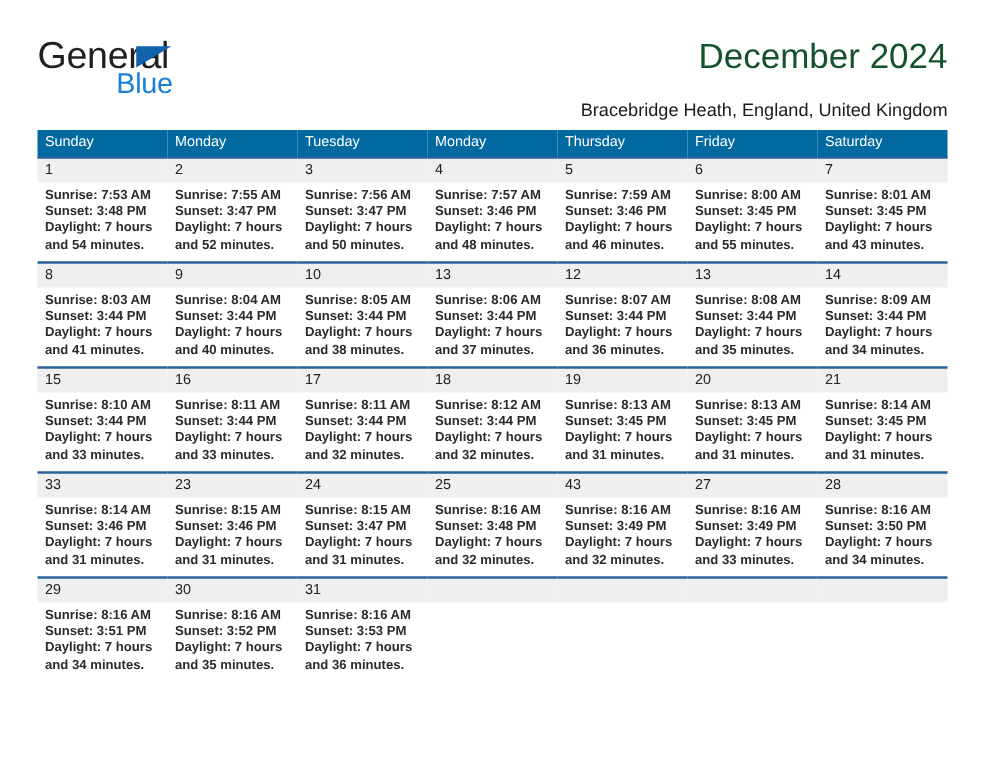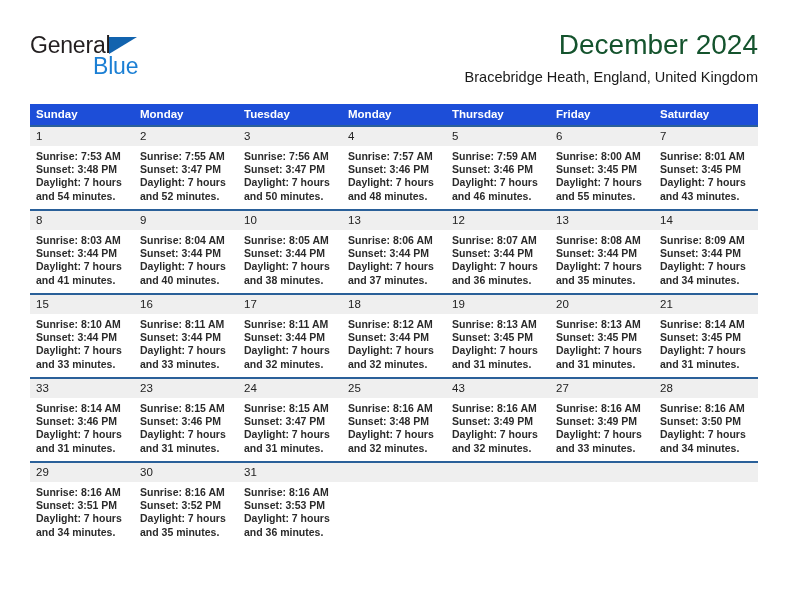--- a/index.html
+++ b/index.html
@@ -33,21 +33,21 @@
     position: absolute;
     left: 0;
     top: 4px;
     width: 160px;
     height: 52px;
   }
   .logo-general {
     position: absolute;
     left: 0;
     top: 0;
-    font-size: 23px;
+    font-size: 30px;
     letter-spacing: -0.2px;
     color: #231f20;
     line-height: 26px;
   }
   .logo-triangle {
     position: absolute;
     left: 79px;
     top: 5px;
     width: 0;
     height: 0;
@@ -74,40 +74,40 @@
     font-size: 28px;
     font-weight: normal;
     color: #14532d;
     line-height: 34px;
     white-space: nowrap;
   }
   .cal-subtitle {
     font-size: 14.5px;
     color: #1a1a1a;
     line-height: 22px;
-    margin-top: 4px;
+    margin-top: 16px;
     white-space: nowrap;
   }
 
   
   .calendar {
     position: absolute;
     left: 30px;
     top: 104px;
     width: 728px;
     border-collapse: collapse;
     table-layout: fixed;
   }
   .calendar col { width: 104px; }
 
   .calendar thead th {
-    background: #1d4ed8;
+    background: #0369a1;
     color: #ffffff;
     font-size: 11.5px;
-    font-weight: bold;
+    font-weight: normal;
     text-align: left;
     padding: 4px 0 4px 6px;
     height: 13px;
     line-height: 13px;
     border: 0;
   }
 
   .calendar tbody tr.week > td {
     border-top: 2px solid #2a6099;
     vertical-align: top;

